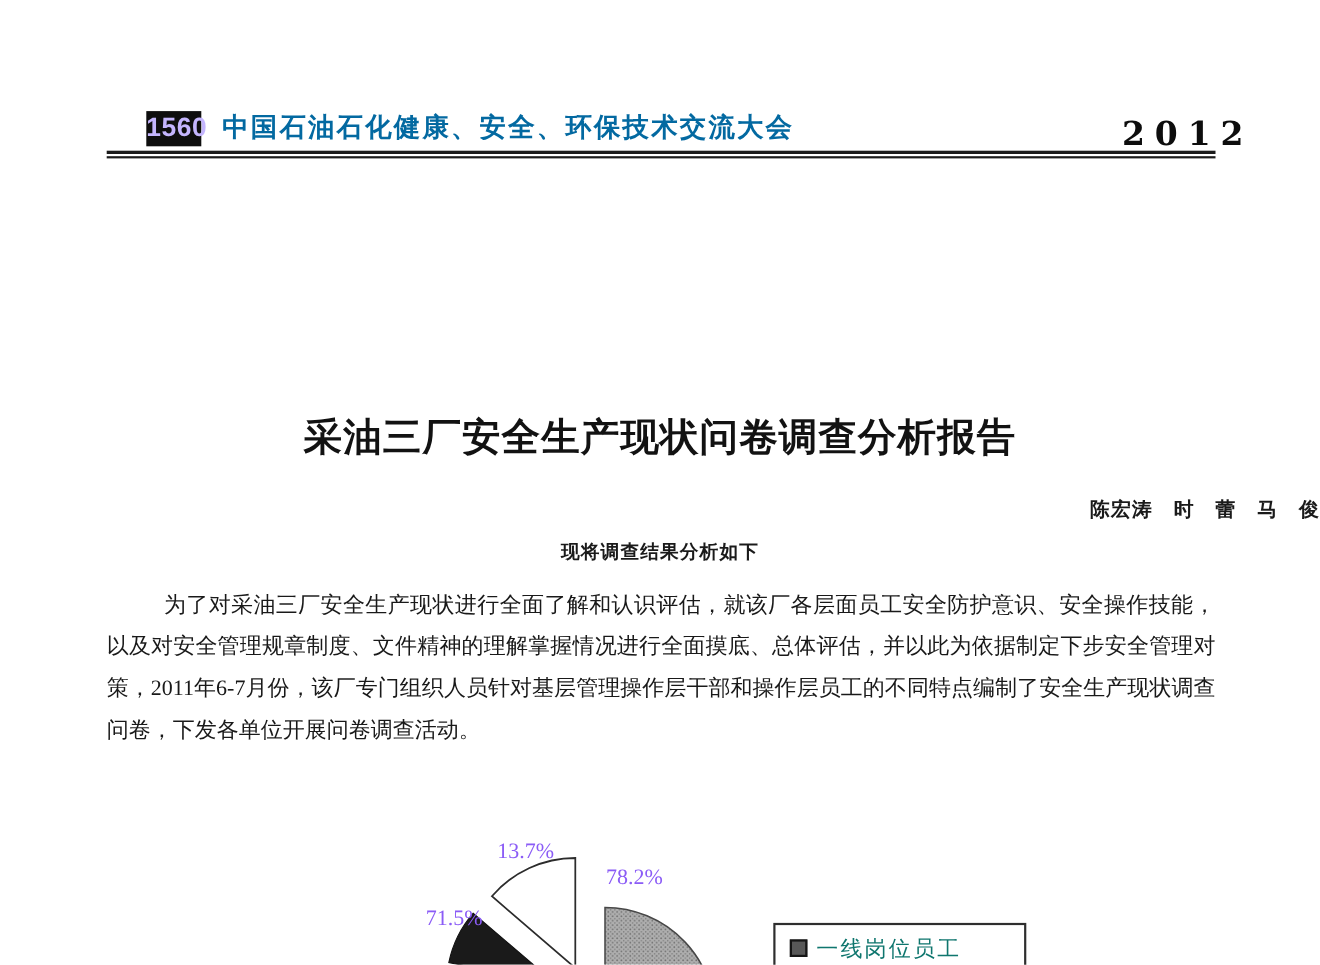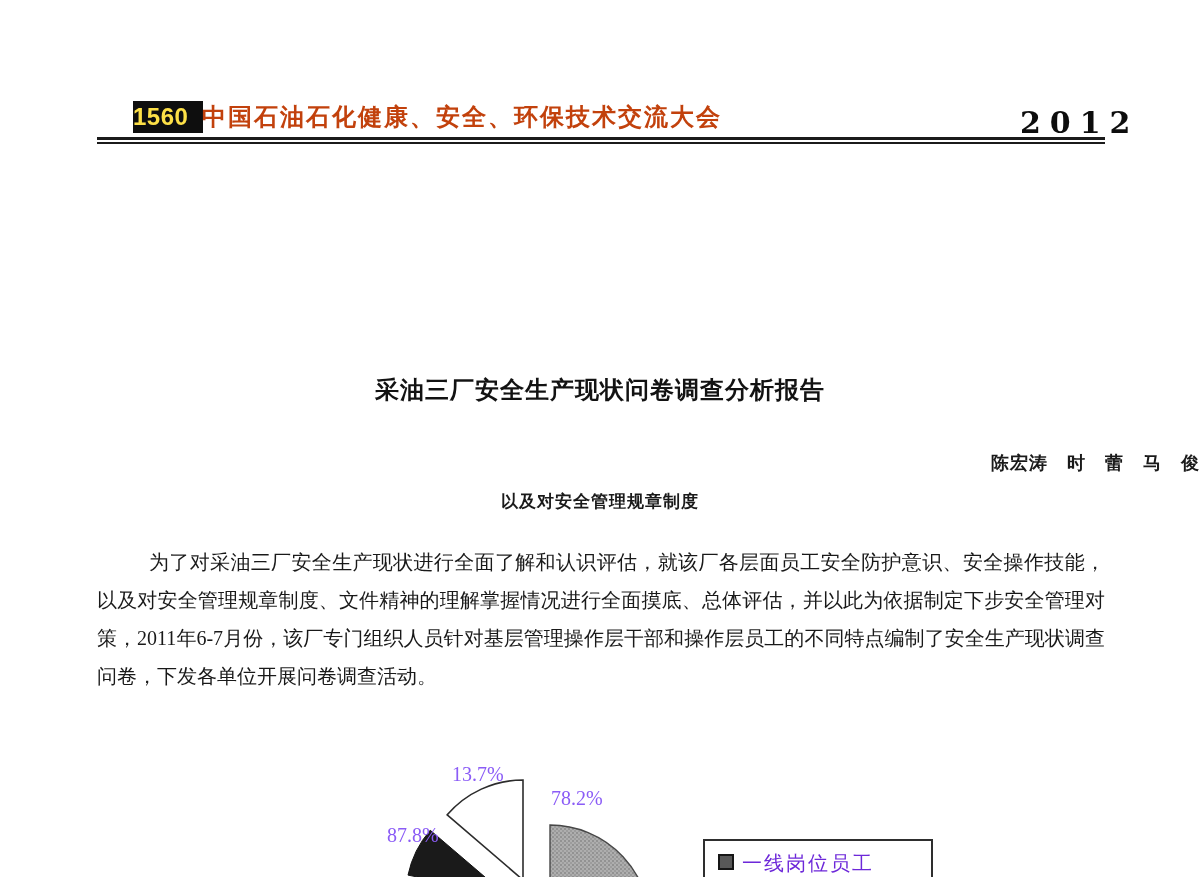--- a/index.html
+++ b/index.html
@@ -8,49 +8,49 @@
     position: relative; overflow: hidden;
     background: #ffffff;
     color: #1c1c1c;
     font-family: "Liberation Sans", sans-serif;
   }
   .scan-page { position: absolute; inset: 0; }
 
   
   .header-badge {
     position: absolute; left: 133px; top: 101px;
-    width: 70px; height: 32px;
-    background: #0e0e0e; color: #fde047;
+    width: 50px; height: 32px;
+    background: #0e0e0e; color: #c4b5fd;
     font-family: "Liberation Sans", sans-serif;
     font-size: 24px; font-weight: bold; line-height: 32px;
-    letter-spacing: 0.5px;
+    text-align: center; letter-spacing: 0.5px;
   }
   .header-title {
     position: absolute; left: 202px; top: 101px;
     font-size: 24px; font-weight: bold; line-height: 32px;
-    letter-spacing: 2px; color: #c2410c; white-space: nowrap;
+    letter-spacing: 2px; color: #0369a1; white-space: nowrap;
   }
   .header-rule {
     position: absolute; left: 97px; top: 137px;
     width: 1008px; height: 2px;
     border-top: 3px solid #1b1b1b;
     border-bottom: 2px solid #1b1b1b;
   }
   .header-year {
     position: absolute; left: 1020px; top: 105px;
     font-family: "DejaVu Serif", "Liberation Serif", serif;
     font-size: 30px; font-weight: bold; letter-spacing: 9px;
     color: #0d0d0d; white-space: nowrap;
   }
 
   
   .article-title {
     position: absolute; left: 0; right: 0; top: 374px;
     text-align: center;
-    font-size: 24px; font-weight: bold; letter-spacing: 1px;
+    font-size: 35px; font-weight: bold; letter-spacing: 1px;
     color: #121212; white-space: nowrap;
   }
   .authors {
     position: absolute; left: 0; right: 0; top: 451px;
     text-align: right;
     font-size: 18px; font-weight: bold; letter-spacing: 1px;
     color: #1a1a1a;
   }
   .affiliation {
     position: absolute; left: 0; right: 0; top: 490px;
@@ -59,21 +59,21 @@
     color: #1a1a1a;
   }
 
   
   .body-text {
     position: absolute; left: 97px; top: 531px; width: 1008px;
     font-family: "Liberation Serif", serif;
     font-size: 20px; line-height: 38px;
     text-align: justify; color: #191919;
   }
-  .body-text p { margin: 12px 0 12px 0; text-indent: 2.6em; }
+  .body-text p { margin: 0 0 12px 0; text-indent: 2.6em; }
 
   
   .pie-svg { position: absolute; left: 0; top: 0; width: 1200px; height: 877px; }
   .pct-label {
     position: absolute;
     font-family: "Liberation Serif", serif;
     font-size: 20px; color: #8b5cf6; white-space: nowrap;
   }
   .lbl-white { left: 452px; top: 763px; }
   .lbl-black { left: 387px; top: 824px; }
@@ -89,37 +89,37 @@
     padding: 11px 0 0 13px; gap: 8px;
   }
   .legend-swatch {
     width: 16px; height: 16px; margin-top: 2px;
     background: #585858;
     border: 2px solid #161616;
     box-sizing: border-box;
     flex: 0 0 auto;
   }
   .legend-label {
-    font-size: 20px; letter-spacing: 2px; color: #6d28d9;
+    font-size: 20px; letter-spacing: 2px; color: #0f766e;
     line-height: 22px; white-space: nowrap;
   }
 </style>
 </head>
 <body>
 
 <div class="scan-page">
 
   <div class="header-badge">1560</div>
   <div class="header-title">中国石油石化健康、安全、环保技术交流大会</div>
   <div class="header-rule"></div>
   <div class="header-year">2012</div>
 
   <div class="article-title">采油三厂安全生产现状问卷调查分析报告</div>
   <div class="authors">陈宏涛　时　蕾　马　俊</div>
-  <div class="affiliation">以及对安全管理规章制度</div>
+  <div class="affiliation">现将调查结果分析如下</div>
 
   <div class="body-text">
     <p>为了对采油三厂安全生产现状进行全面了解和认识评估，就该厂各层面员工安全防护意识、安全操作技能，以及对安全管理规章制度、文件精神的理解掌握情况进行全面摸底、总体评估，并以此为依据制定下步安全管理对策，2011年6-7月份，该厂专门组织人员针对基层管理操作层干部和操作层员工的不同特点编制了安全生产现状调查问卷，下发各单位开展问卷调查活动。</p>
   </div>
 
   <svg class="pie-svg" viewBox="0 0 1200 877" aria-hidden="true">
     <defs>
       <pattern id="halftone" width="4" height="4" patternUnits="userSpaceOnUse">
         <rect width="4" height="4" fill="#aeaeae"></rect>
         <circle cx="1" cy="1" r="0.8" fill="#6e6e6e"></circle>
@@ -128,21 +128,21 @@
     </defs>
 
     <path d="M 523 880 L 523 780 A 100 100 0 0 0 447.2 814.8 Z" fill="#ffffff" stroke="#2c2c2c" stroke-width="1.6"></path>
 
     <path d="M 506 895 L 430.2 830.2 A 100 100 0 0 0 408 875.1 Z" fill="#1a1a1a" stroke="#111111" stroke-width="1"></path>
 
     <path d="M 550 925 L 452 905.1 A 100 100 0 1 0 550 825 Z" fill="url(#halftone)" stroke="#474747" stroke-width="1.4"></path>
   </svg>
 
   <div class="pct-label lbl-white">13.7%</div>
-  <div class="pct-label lbl-black">87.8%</div>
+  <div class="pct-label lbl-black">71.5%</div>
   <div class="pct-label lbl-gray">78.2%</div>
 
   <div class="chart-legend">
     <span class="legend-swatch"></span>
     <span class="legend-label">一线岗位员工</span>
   </div>
 
 </div>
 
 </body></html>

